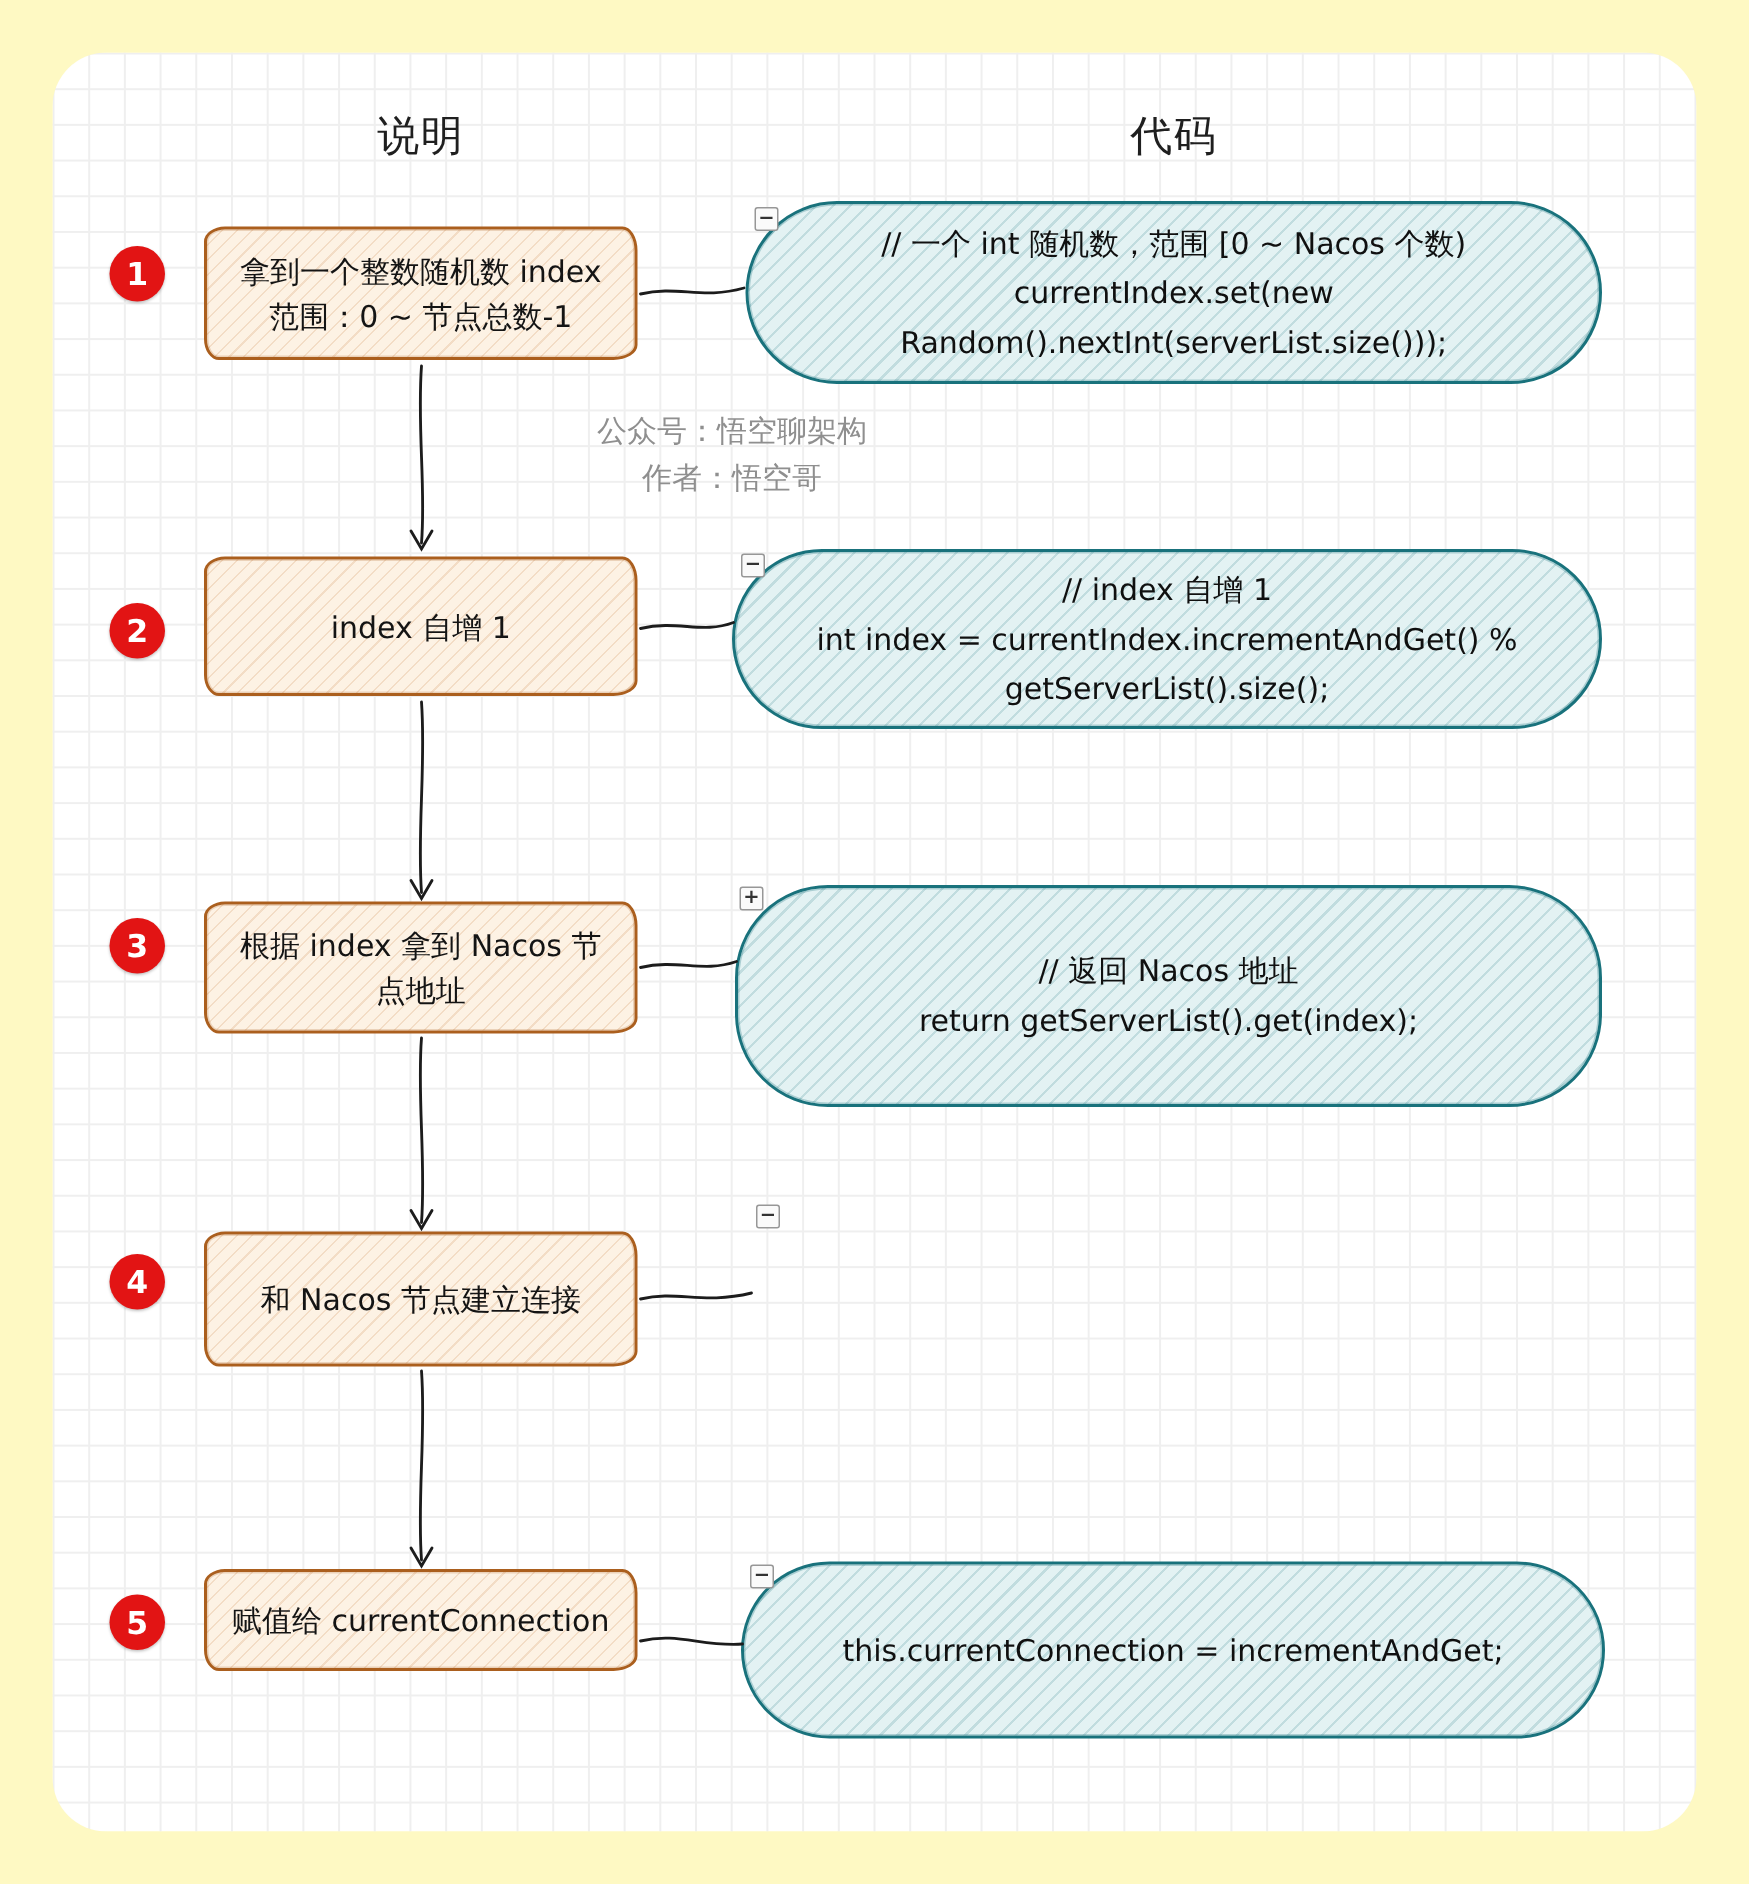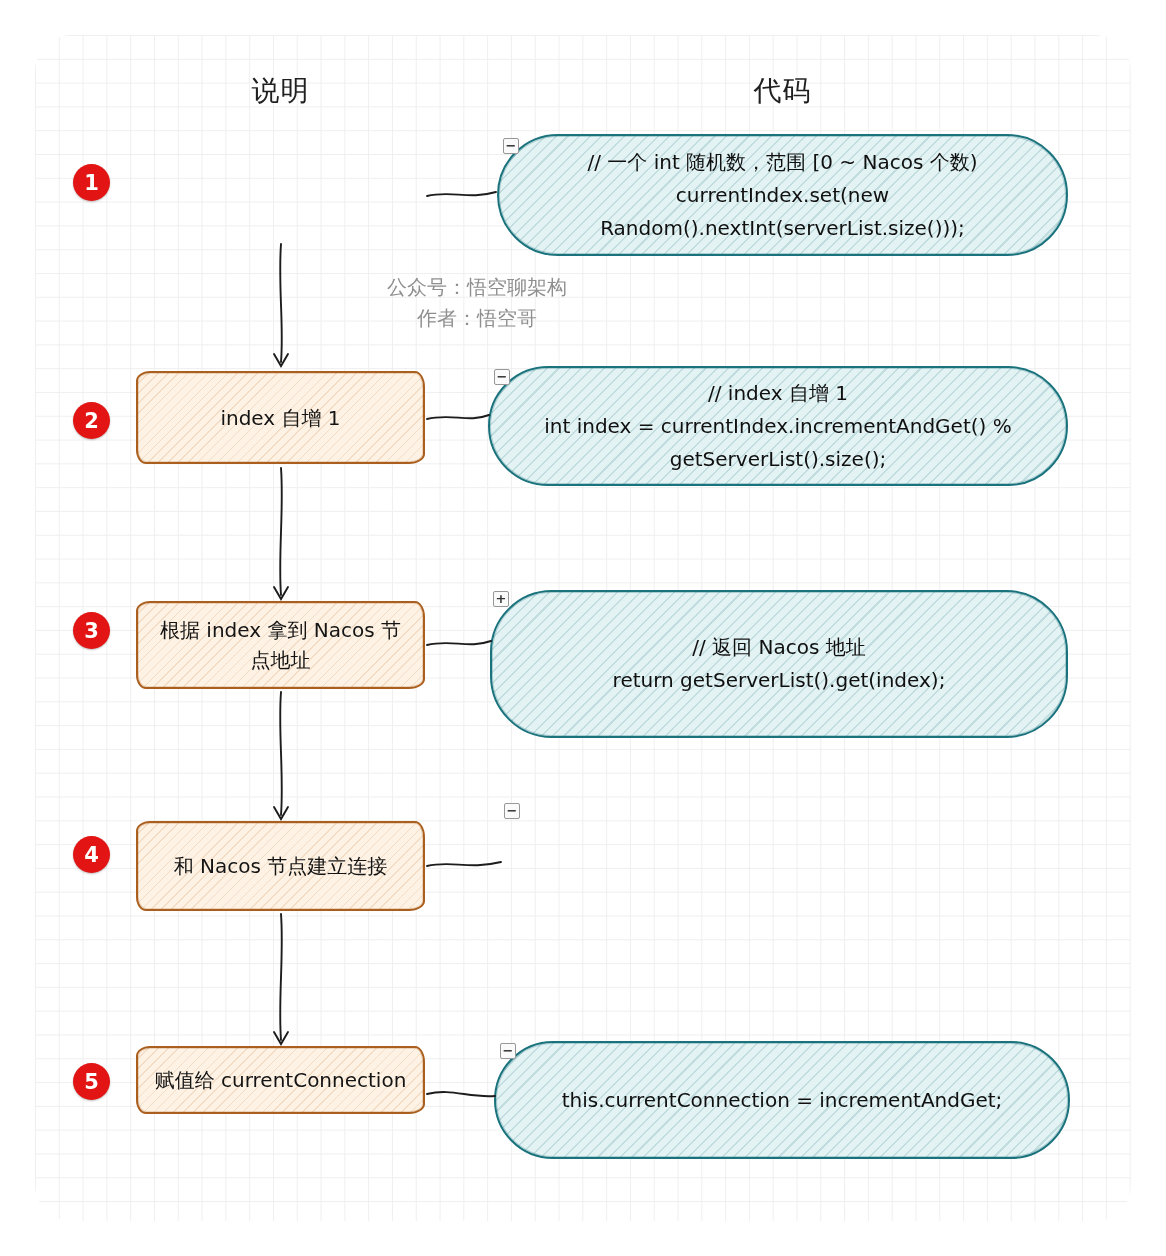--- a/index.html
+++ b/index.html
@@ -1,18 +1,18 @@
 <!DOCTYPE html>
 <html><head>
 <meta charset="utf-8">
 <style>
   * { margin:0; padding:0; box-sizing:border-box; }
   html,body { background:#000; }
   .page {
-    position:relative; width:1166px; height:1256px; background:#ffffff;
+    position:relative; width:1166px; height:1256px; background:#fef9c3;
     font-family:"DejaVu Sans","Liberation Sans",sans-serif; overflow:hidden;
   }
   .card {
     position:absolute; left:35px; top:35px; width:1096px; height:1186px;
     background-color:#ffffff; border-radius:36px; overflow:hidden;
     background-image:
       linear-gradient(#efefef 1px, transparent 1px),
       linear-gradient(90deg, #efefef 1px, transparent 1px);
     background-size:23.8px 23.8px;
   }
@@ -60,21 +60,21 @@
 </style>
 </head>
 <body>
 
 <div class="page">
   <div class="card"></div>
 
   <div class="col-header" style="left:136px; top:72px; width:289px;">说明</div>
   <div class="col-header" style="left:497px; top:72px; width:571px;">代码</div>
 
-  <div class="watermark" style="left:337px; top:272px; width:280px;">
+  <div class="watermark" style="left:348px; top:272px; width:280px;">
     <div>公众号：悟空聊架构</div>
     <div>作者：悟空哥</div>
   </div>
 
   <svg class="connectors" width="1166" height="1256" viewBox="0 0 1166 1256">
     <g stroke="#1c1c1c" stroke-width="1.9" fill="none" stroke-linecap="round">
 
       <g>
         <path d="M281,244 C278,285 284,325 281,362"></path>
         <path d="M274,354 L281,366 L288,354"></path>
@@ -94,20 +94,22 @@
 
       <path d="M427,196 C452,190 468,200 496,192"></path>
       <path d="M427,419 C452,413 468,423 489,415"></path>
       <path d="M427,645 C452,639 468,649 491,641"></path>
       <path d="M427,866 C452,860 468,870 501,862"></path>
       <path d="M427,1094 C452,1088 468,1098 495,1096"></path>
     </g>
   </svg>
 
   <div class="badge" style="left:73px; top:164px;">1</div>
+  <div class="desc-box" style="left:136px; top:151px; width:289px; height:89px;">拿到一个整数随机数 index
+范围：0 ~ 节点总数-1</div>
   <div class="code-pill" style="left:497px; top:134px; width:571px; height:122px;">// 一个 int 随机数，范围 [0 ~ Nacos 个数)
 currentIndex.set(new
 Random().nextInt(serverList.size()));</div>
   <div class="toggle" style="left:503px; top:138px;">−</div>
 
   <div class="badge" style="left:73px; top:402px;">2</div>
   <div class="desc-box" style="left:136px; top:371px; width:289px; height:93px;">index 自增 1</div>
   <div class="code-pill" style="left:488px; top:366px; width:580px; height:120px;">// index 自增 1
 int index = currentIndex.incrementAndGet() %
 getServerList().size();</div>

